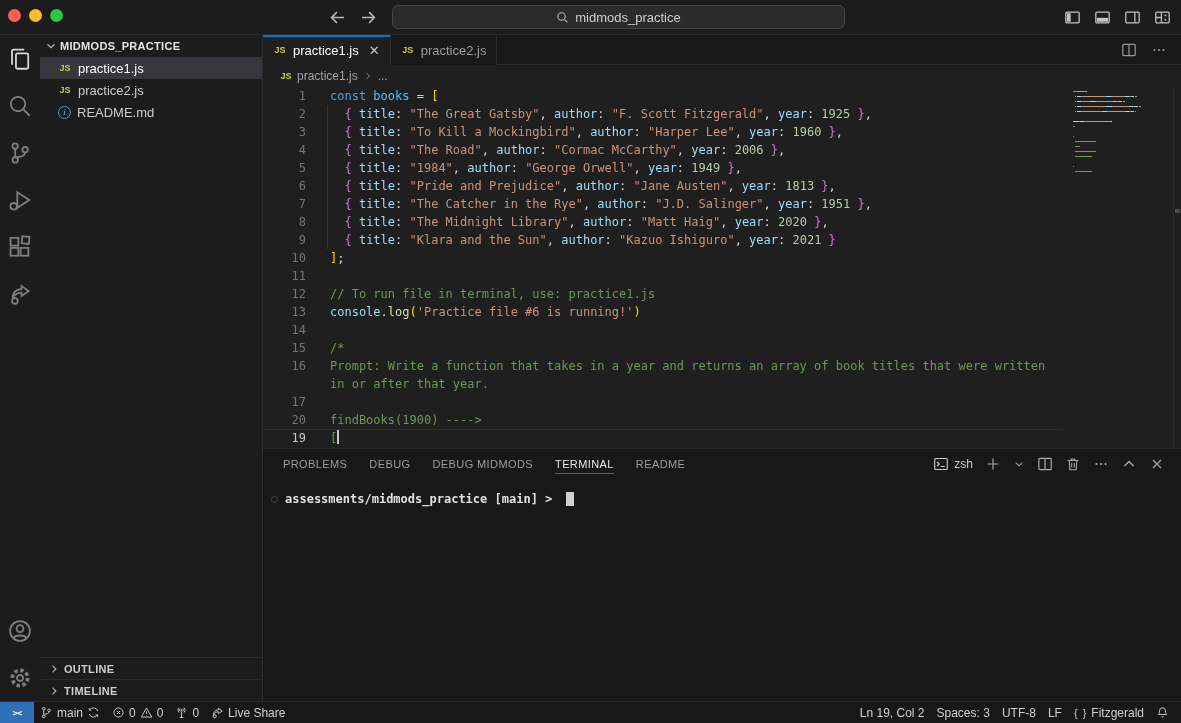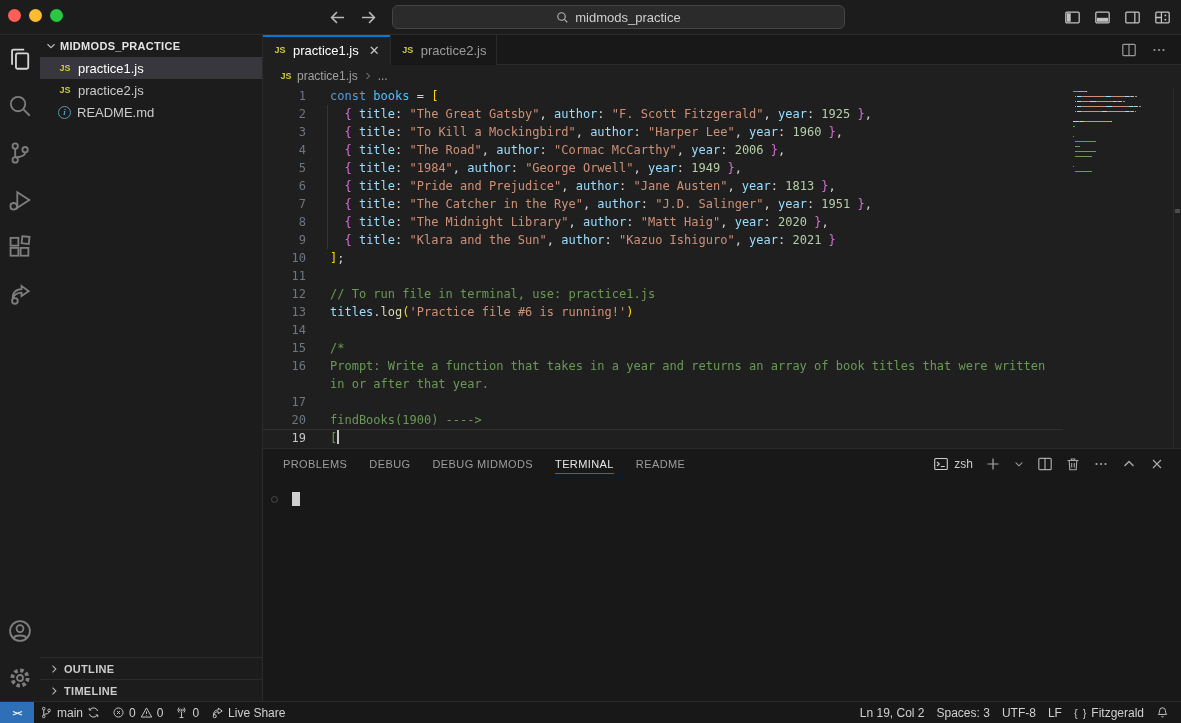--- a/index.html
+++ b/index.html
@@ -346,21 +346,21 @@
               <div class="ln">10</div>
               <div class="ct"><span class="tk-b1">]</span><span class="tk-pun">;</span></div>
             </div><div class="code-row">
               <div class="ln">11</div>
               <div class="ct"></div>
             </div><div class="code-row">
               <div class="ln">12</div>
               <div class="ct"><span class="tk-com">// To run file in terminal, use: practice1.js</span></div>
             </div><div class="code-row">
               <div class="ln">13</div>
-              <div class="ct"><span class="tk-prop">titles</span><span class="tk-pun">.</span><span class="tk-fn">log</span><span class="tk-b1">(</span><span class="tk-str">'Practice file #6 is running!'</span><span class="tk-b1">)</span></div>
+              <div class="ct"><span class="tk-prop">console</span><span class="tk-pun">.</span><span class="tk-fn">log</span><span class="tk-b1">(</span><span class="tk-str">'Practice file #6 is running!'</span><span class="tk-b1">)</span></div>
             </div><div class="code-row">
               <div class="ln">14</div>
               <div class="ct"></div>
             </div><div class="code-row">
               <div class="ln">15</div>
               <div class="ct"><span class="tk-com">/*</span></div>
             </div><div class="code-row">
               <div class="ln">16</div>
               <div class="ct"><span class="tk-com">Prompt: Write a function that takes in a year and returns an array of book titles that were written in or after that year.</span></div>
             </div><div class="code-row">
@@ -470,20 +470,21 @@
             <span class="icn">
                 <svg viewBox="0 0 16 16" fill="none" stroke="currentColor" stroke-width="1.2">
                   <path d="M4 4l8 8M12 4l-8 8"></path>
                 </svg>
               </span>
           </div>
         </div>
         <div class="terminal">
           <div class="term-line">
             <span class="term-deco"></span>
+            <span class="term-text">assessments/midmods_practice [main] &gt;</span>
             <span class="term-cursor"></span>
           </div>
         </div>
       </div>
     </div>
   </div>
 
   <div class="statusbar">
     <div id="st-left" style="display:contents"><div class="st-remote">&gt;&lt;</div><div class="st-item">
           <span class="icn">

